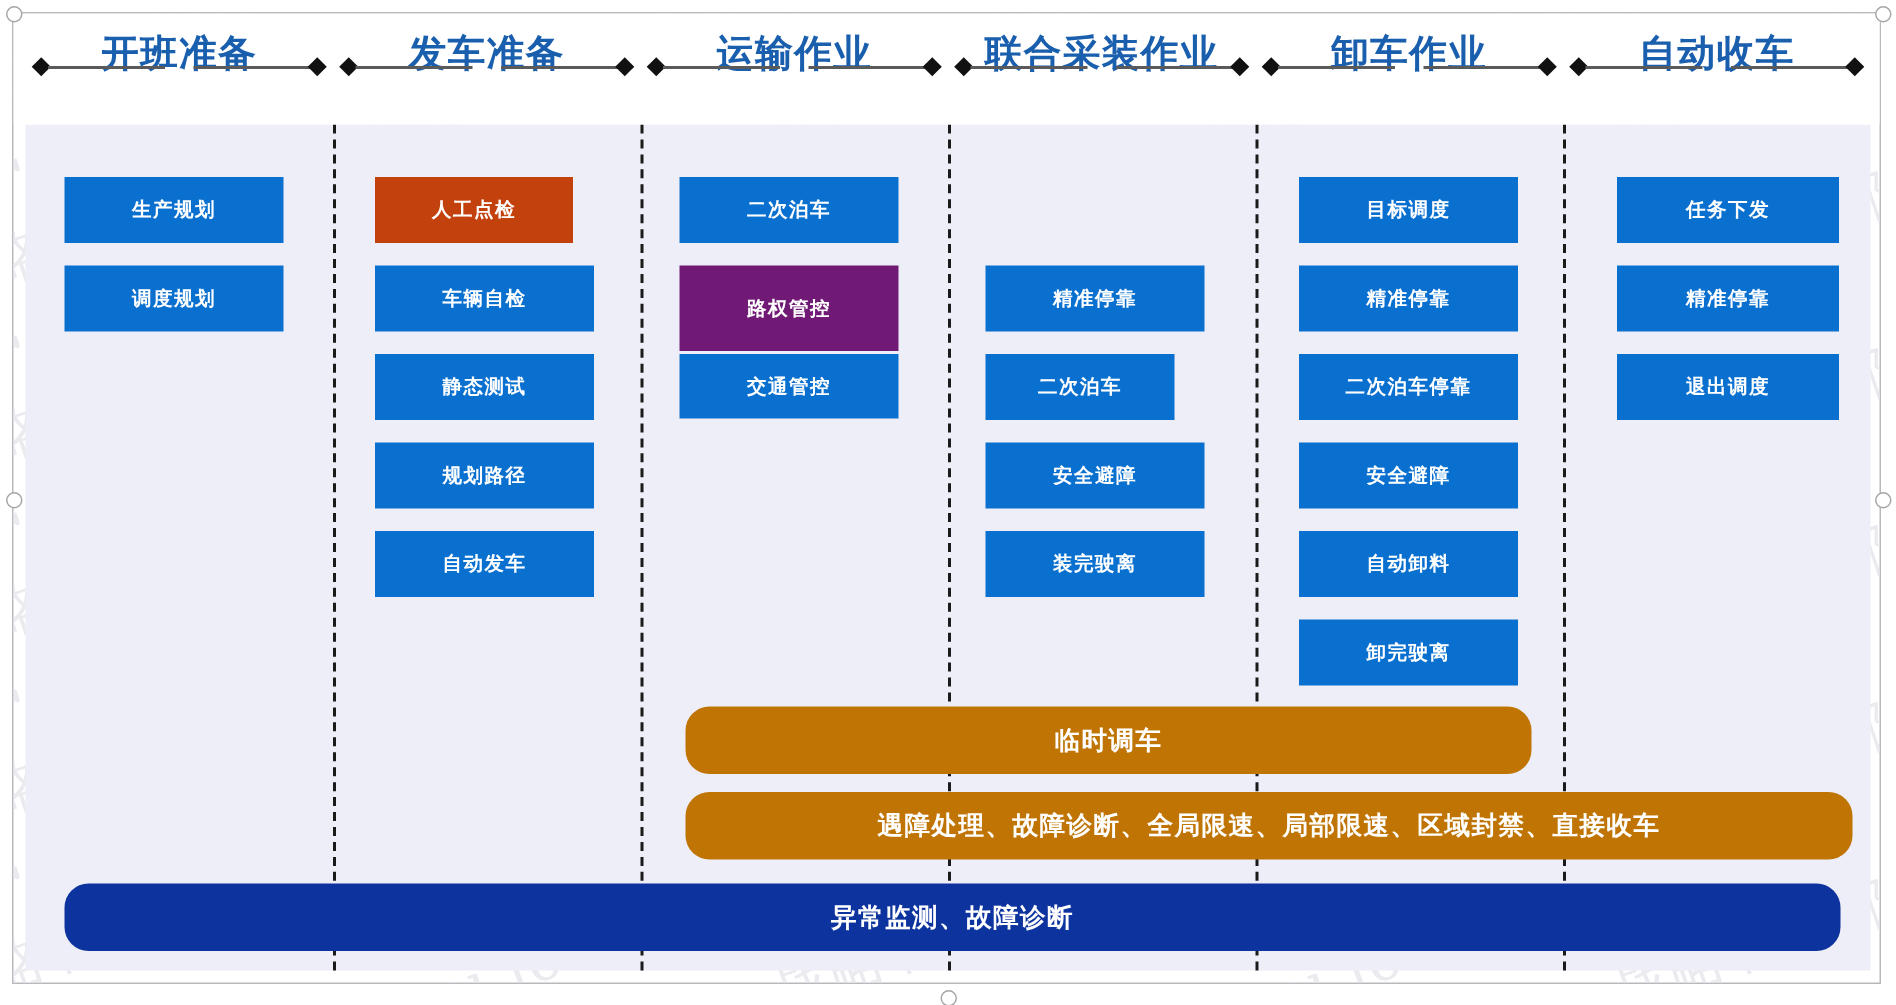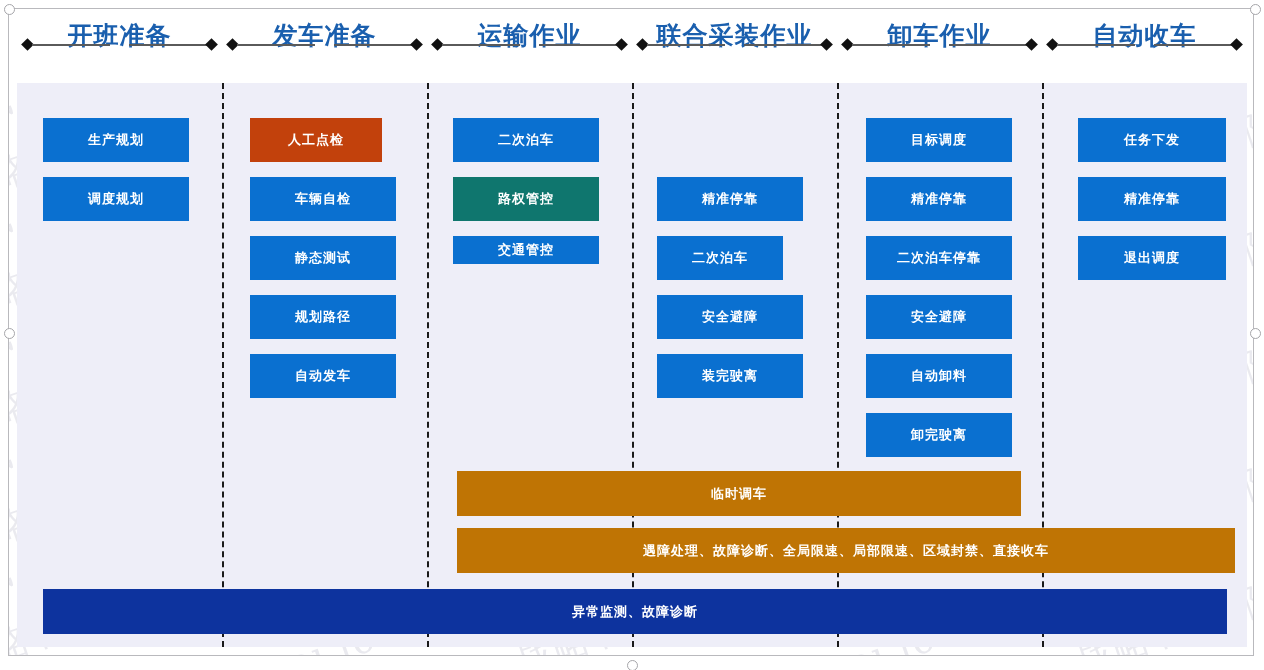--- a/index.html
+++ b/index.html
@@ -149,26 +149,27 @@
     white-space: nowrap;
   }
 
   
   .span-bar {
     position: absolute;
     display: flex;
     align-items: center;
     justify-content: center;
     color: #ffffff;
-    font-size: 13px;
+    font-size: 17px;
     font-weight: bold;
     letter-spacing: 1px;
     z-index: 16;
     box-sizing: border-box;
     white-space: nowrap;
+    border-radius: 16px;
   }
   .span-bar.orange { background: #bf7404; }
   .span-bar.navy   { background: #0d339e; }
 </style>
 </head>
 <body>
 
 <div id="diagram-frame">
 
   <div id="watermark-layer">
@@ -271,22 +272,22 @@
       </div>
       <div class="column" style="left: 233px; width: 146px; height: 564px;">
         <div class="task-box" style="left: 0px; width: 132px; height: 44px; top: 35px; background: #c2410c;">人工点检</div>
         <div class="task-box" style="left: 0px; width: 146px; height: 44px; top: 94px; background: rgb(10, 112, 208);">车辆自检</div>
         <div class="task-box" style="left: 0px; width: 146px; height: 44px; top: 153px; background: rgb(10, 112, 208);">静态测试</div>
         <div class="task-box" style="left: 0px; width: 146px; height: 44px; top: 212px; background: rgb(10, 112, 208);">规划路径</div>
         <div class="task-box" style="left: 0px; width: 146px; height: 44px; top: 271px; background: rgb(10, 112, 208);">自动发车</div>
       </div>
       <div class="column" style="left: 436px; width: 146px; height: 564px;">
         <div class="task-box" style="left: 0px; width: 146px; height: 44px; top: 35px; background: rgb(10, 112, 208);">二次泊车</div>
-        <div class="task-box" style="left: 0px; width: 146px; height: 44px; top: 94px; background: #0f766e;">路权管控</div>
-        <div class="task-box" style="left: 0px; width: 146px; height: 28px; top: 153px; background: rgb(10, 112, 208);">交通管控</div>
+        <div class="task-box" style="left: 0px; width: 146px; height: 57px; top: 94px; background: #701a75;">路权管控</div>
+        <div class="task-box" style="left: 0px; width: 146px; height: 43px; top: 153px; background: rgb(10, 112, 208);">交通管控</div>
       </div>
       <div class="column" style="left: 640px; width: 146px; height: 564px;">
         <div class="task-box" style="left: 0px; width: 146px; height: 44px; top: 94px; background: rgb(10, 112, 208);">精准停靠</div>
         <div class="task-box" style="left: 0px; width: 126px; height: 44px; top: 153px; background: rgb(10, 112, 208);">二次泊车</div>
         <div class="task-box" style="left: 0px; width: 146px; height: 44px; top: 212px; background: rgb(10, 112, 208);">安全避障</div>
         <div class="task-box" style="left: 0px; width: 146px; height: 44px; top: 271px; background: rgb(10, 112, 208);">装完驶离</div>
       </div>
       <div class="column" style="left: 849px; width: 146px; height: 564px;">
         <div class="task-box" style="left: 0px; width: 146px; height: 44px; top: 35px; background: rgb(10, 112, 208);">目标调度</div>
         <div class="task-box" style="left: 0px; width: 146px; height: 44px; top: 94px; background: rgb(10, 112, 208);">精准停靠</div>

